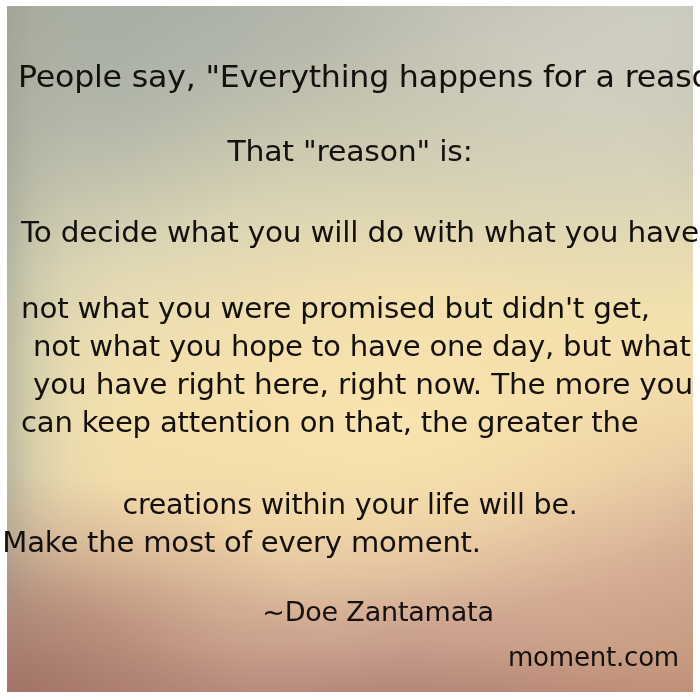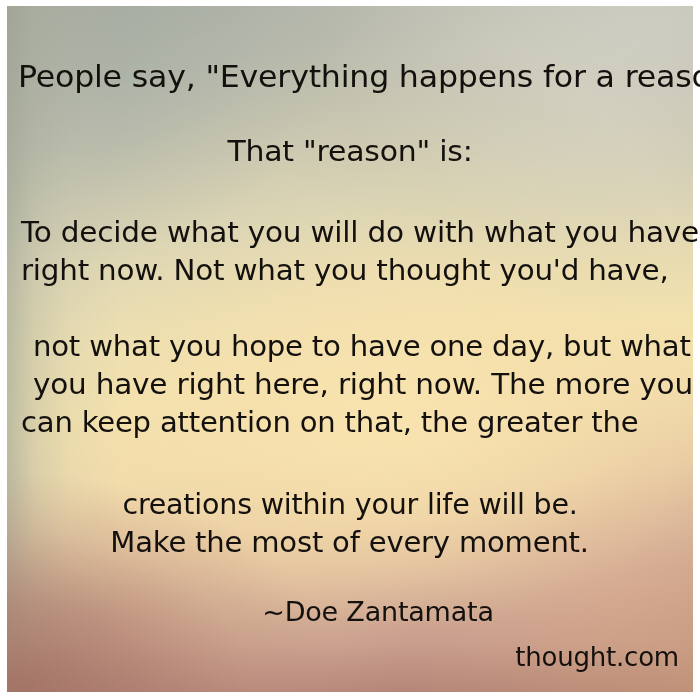--- a/index.html
+++ b/index.html
@@ -211,21 +211,21 @@
     text-align: center;
     padding: 0;
     margin-top: 44px;
   }
 
   
   #line-closing {
     left: 0;
     top: 523px;
     width: 686px;
-    text-align: center;
+    text-align: left;
     font-size: 28.5px;
   }
   #line-closing .hand { display: inline-block; transform: scaleX(1.02); }
 
   
   #line-attribution {
     left: 0;
     top: 592px;
     width: 686px;
     text-align: center;
@@ -266,22 +266,22 @@
       <span class="hand">People say, "Everything happens for a reason."</span>
     </div>
 
     <div class="line" id="line-reason">
       <span class="hand">That "reason" is:</span>
     </div>
 
     <div class="line body-line just" id="body-l0">
       <span class="hand">To decide what you will do with what you have</span>
     </div>
-    <div class="line body-line just" id="body-l1">
-      <span class="hand">right now. Not what you thought you'd have,</span>
+    <div class="line body-line just" id="body-l2">
+      <span class="hand">not what you were promised but didn't get,</span>
     </div>
     <div class="line body-line just" id="body-l3">
       <span class="hand">not what you hope to have one day, but what</span>
     </div>
     <div class="line body-line just" id="body-l4">
       <span class="hand">you have right here, right now. The more you</span>
     </div>
     <div class="line body-line just" id="body-l5">
       <span class="hand">can keep attention on that, the greater the</span>
     </div>
@@ -291,17 +291,17 @@
 
     <div class="line" id="line-closing">
       <span class="hand">Make the most of every moment.</span>
     </div>
 
     <div class="line" id="line-attribution">
       <span class="hand">~Doe Zantamata</span>
     </div>
 
     <div class="line" id="line-watermark">
-      <span class="hand">thought.com</span>
+      <span class="hand">moment.com</span>
     </div>
 
   </div>
 </div>
 
 </body></html>

